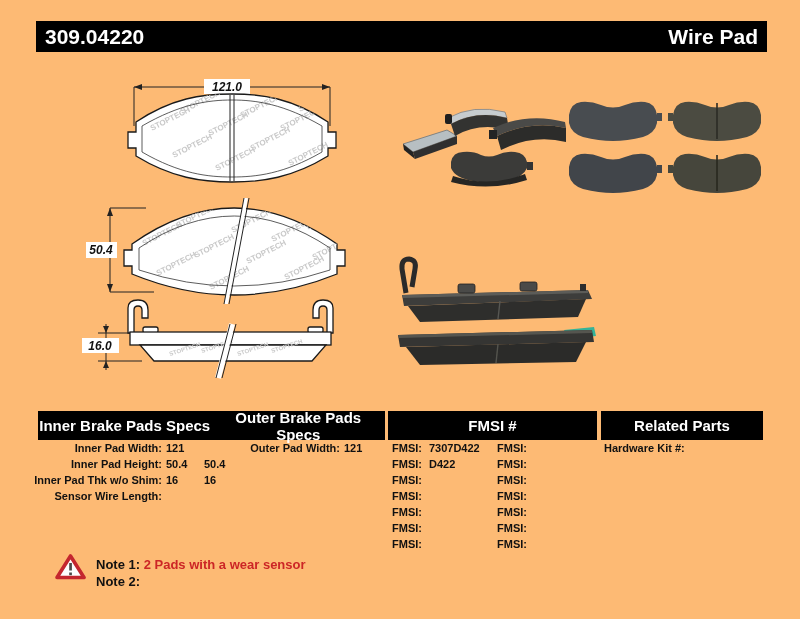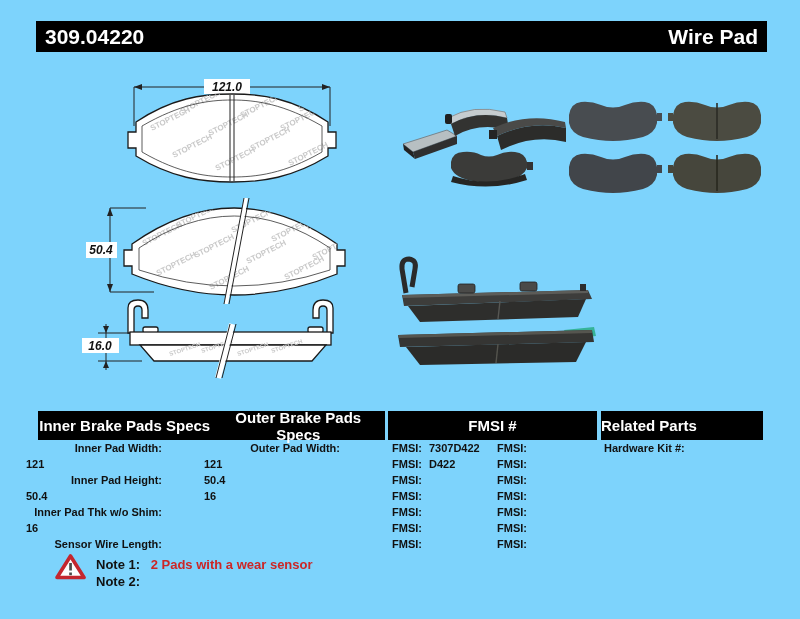--- a/index.html
+++ b/index.html
@@ -1,17 +1,17 @@
 <!DOCTYPE html>
 <html style="--bar-bg: #000000; --bar-text: #ffffff; --note-red: #cc2626; --line: #1a1a1a; --watermark-gray: #c9c9c9; --pad-dark: #3a3a38; --backing-gray: #b4bcc0; --shim-teal: #35b398;"><head>
 <meta charset="utf-8">
 <style>
   html,body{margin:0;padding:0;background:#e8e8e8;}
   .page{
-    position:relative; width:800px; height:619px; background:#7dd3fc;
+    position:relative; width:800px; height:619px; background:#fdba74;
     font-family:"Liberation Sans", sans-serif; font-weight:bold; color:#111;
     overflow:hidden; margin:0 auto;
   }
   
   .topbar{
     position:absolute; left:36px; top:21px; width:731px; height:31px;
     background:var(--bar-bg,#000); color:var(--bar-text,#fff);
     display:flex; justify-content:space-between; align-items:center;
     padding:0 9px; box-sizing:border-box; font-size:21px; letter-spacing:0px;
   }
@@ -26,38 +26,38 @@
   .arrow{fill:#222;}
   .shim-teal{fill:var(--shim-teal,#35b398);}
   
   .thead{
     position:absolute; top:411px; height:29px; background:var(--bar-bg,#000);
     color:var(--bar-text,#fff); font-size:15px; display:flex; align-items:center;
   }
   .thead-1{left:38px; width:347px;}
   .thead-1 span{width:50%; text-align:center;}
   .thead-2{left:388px; width:209px; justify-content:center;}
-  .thead-3{left:601px; width:162px; }
+  .thead-3{left:601px; width:162px; justify-content:center;}
   .speccol{position:absolute; top:440px; font-size:11px; line-height:16px;}
-  .spec-row{display:flex; white-space:nowrap;flex-direction:column;}
+  .spec-row{display:flex; white-space:nowrap;}
   .spec-label{display:inline-block; width:140px; text-align:right;}
   .spec-value{margin-left:4px;}
   .col-inner{left:22px;}
   .col-outer{left:200px;}
   .fmsicol{position:absolute; top:440px; font-size:11px; line-height:16px;}
   .fmsi-c1{left:392px;}
   .fmsi-c2{left:497px;}
   .fmsi-row{display:flex; white-space:nowrap;}
   .fmsi-val{margin-left:7px;}
   .col-related{left:604px;}
   .col-related .spec-label{width:auto; text-align:left;}
   
   .note-row{position:absolute; left:96px; font-size:13px; white-space:nowrap;}
   .note-1{top:557px;} .note-2{top:574px;}
-  .note-text{color:var(--note-red,#cc2626); margin-left:7px;text-align:right;}
+  .note-text{color:var(--note-red,#cc2626); text-align:right;}
 </style>
 </head>
 <body>
 
 <div class="page">
 
   <header class="topbar">
     <span>309.04220</span>
     <span>Wire Pad</span>
   </header>

